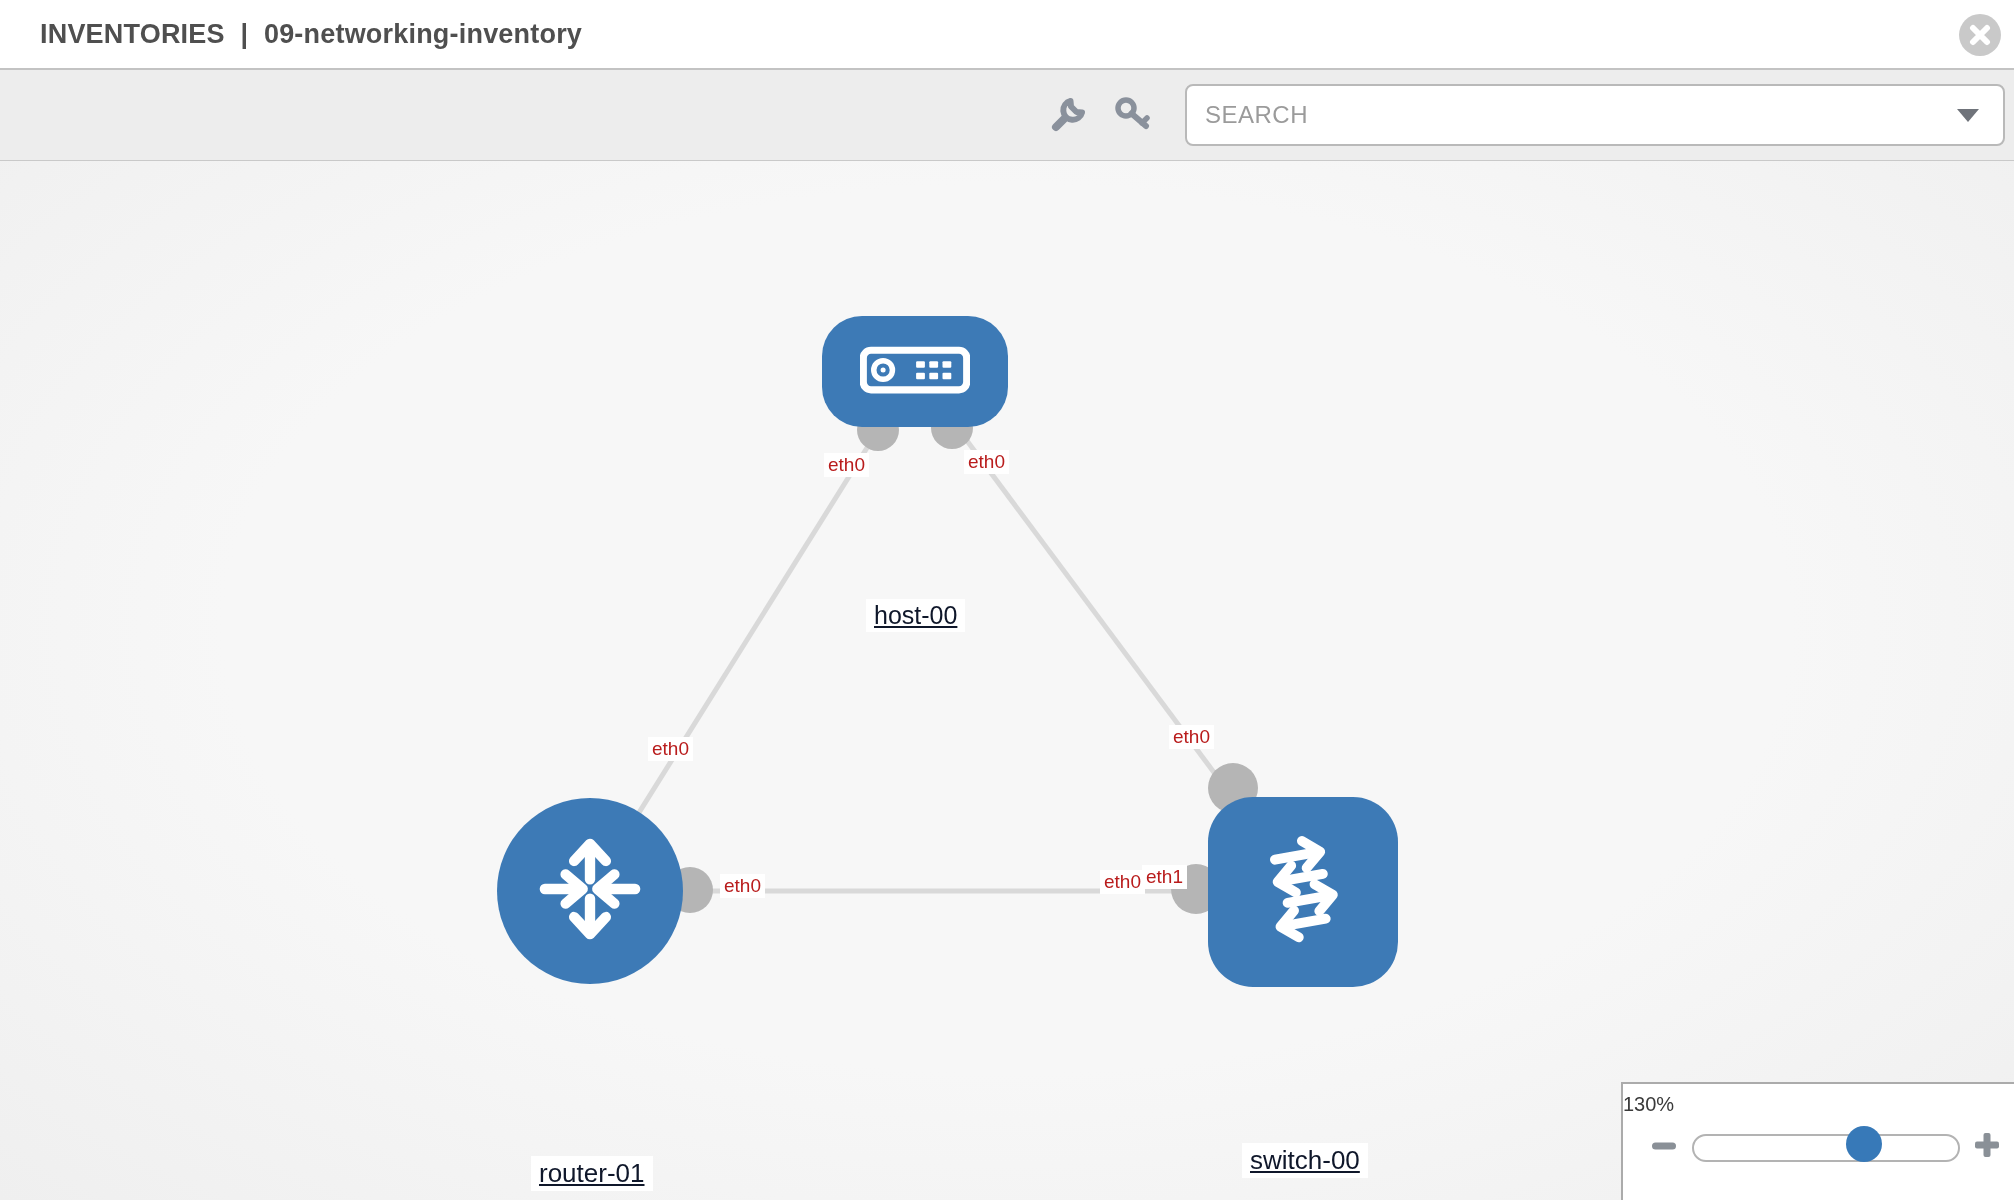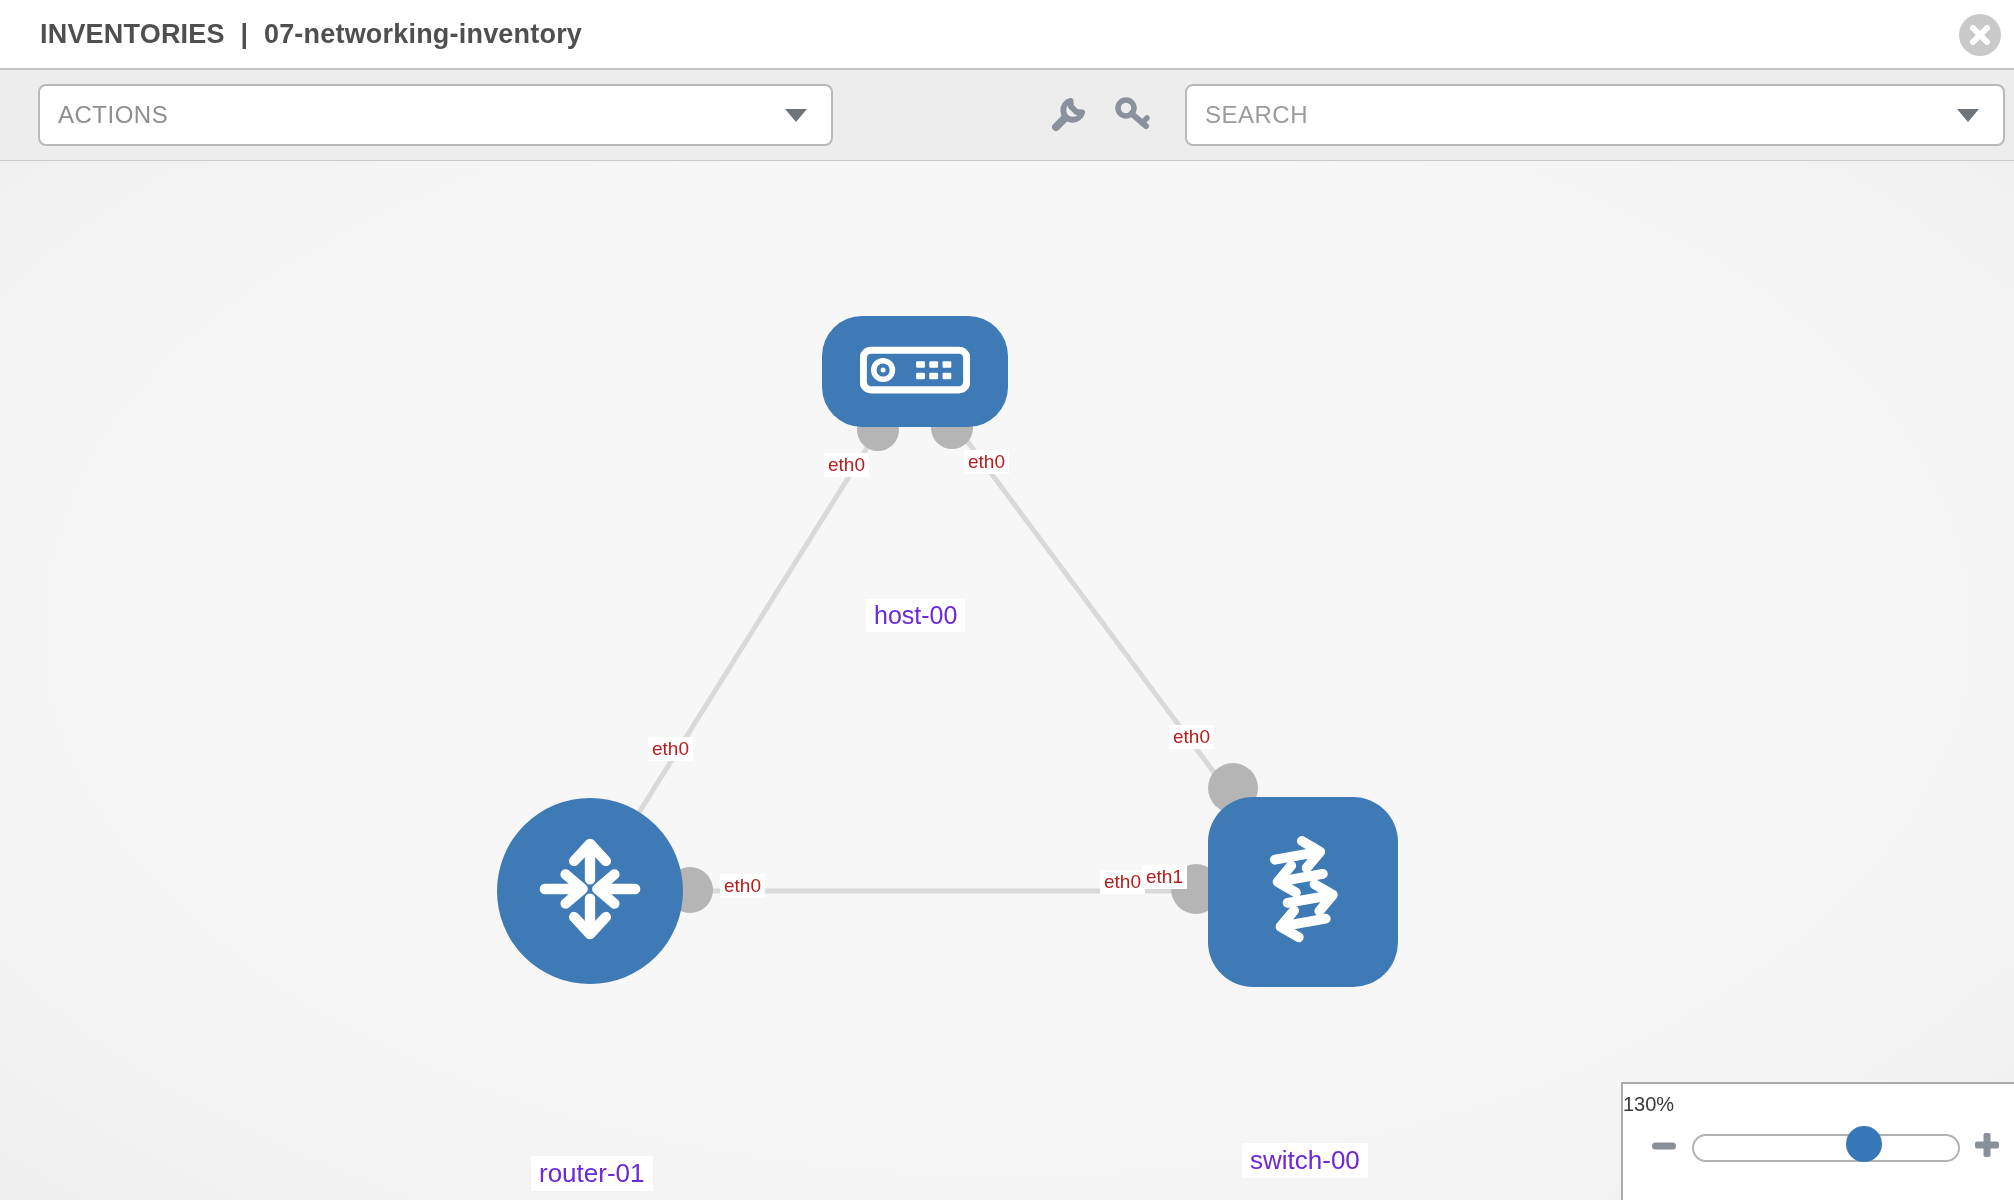--- a/index.html
+++ b/index.html
@@ -58,22 +58,22 @@
     overflow: hidden;
   }
   .links-layer { position: absolute; left: 0; top: 0; }
 
   .node { position: absolute; background: #3d7ab6; display: flex; align-items: center; justify-content: center; cursor: pointer; }
   .node.host   { left: 822px;  top: 155px; width: 186px; height: 111px; border-radius: 40px; }
   .node.router { left: 497px;  top: 637px; width: 186px; height: 186px; border-radius: 50%; }
   .node.switch { left: 1208px; top: 636px; width: 190px; height: 190px; border-radius: 45px; }
 
   .node-label {
-    position: absolute; background: #ffffff; color: #6d28d9;
-    font-size: 26px; padding: 2px 8px; white-space: nowrap;
+    position: absolute; background: #ffffff; color: #0f172a;
+    font-size: 26px; padding: 2px 8px; white-space: nowrap; text-decoration: underline;
   }
   .node-label.host   { left: 866px;  top: 438px; font-size: 25px; }
   .node-label.router { left: 531px;  top: 995px; }
   .node-label.switch { left: 1242px; top: 982px; }
 
   .iface {
     position: absolute; background: #ffffff; color: #b91c1c;
     font-size: 19px; padding: 1px 4px; white-space: nowrap;
   }
   .iface.host-left   { left: 824px;  top: 292px; }
@@ -107,36 +107,32 @@
 </style>
 </head>
 <body>
 
 <div class="app">
 
   <div class="header">
     <div class="header-title">
       <span>INVENTORIES</span>
       <span>|</span>
-      <span>07-networking-inventory</span>
+      <span>09-networking-inventory</span>
     </div>
     <button class="close-btn">
       <span>
         <svg width="22" height="22" viewBox="0 0 22 22">
           <path d="M4 4 L18 18 M18 4 L4 18" stroke="#ffffff" stroke-width="6" stroke-linecap="round"></path>
         </svg>
       </span>
     </button>
   </div>
 
   <div class="toolbar">
-    <div class="dropdown actions">
-      <span class="ph">ACTIONS</span>
-      <span class="caret"></span>
-    </div>
 
     <button class="tool-btn wrench">
       <span>
         <svg width="40" height="40" viewBox="0 0 40 40">
           <path d="M22.5 6 A 9.5 9.5 0 1 0 34 17.5 L 28.5 17 L 23 11.5 Z" fill="none" stroke="#8a919c" stroke-width="6" stroke-linejoin="round"></path>
           <path d="M8 32 L17 23" stroke="#8a919c" stroke-width="8" stroke-linecap="round"></path>
         </svg>
       </span>
     </button>
 

